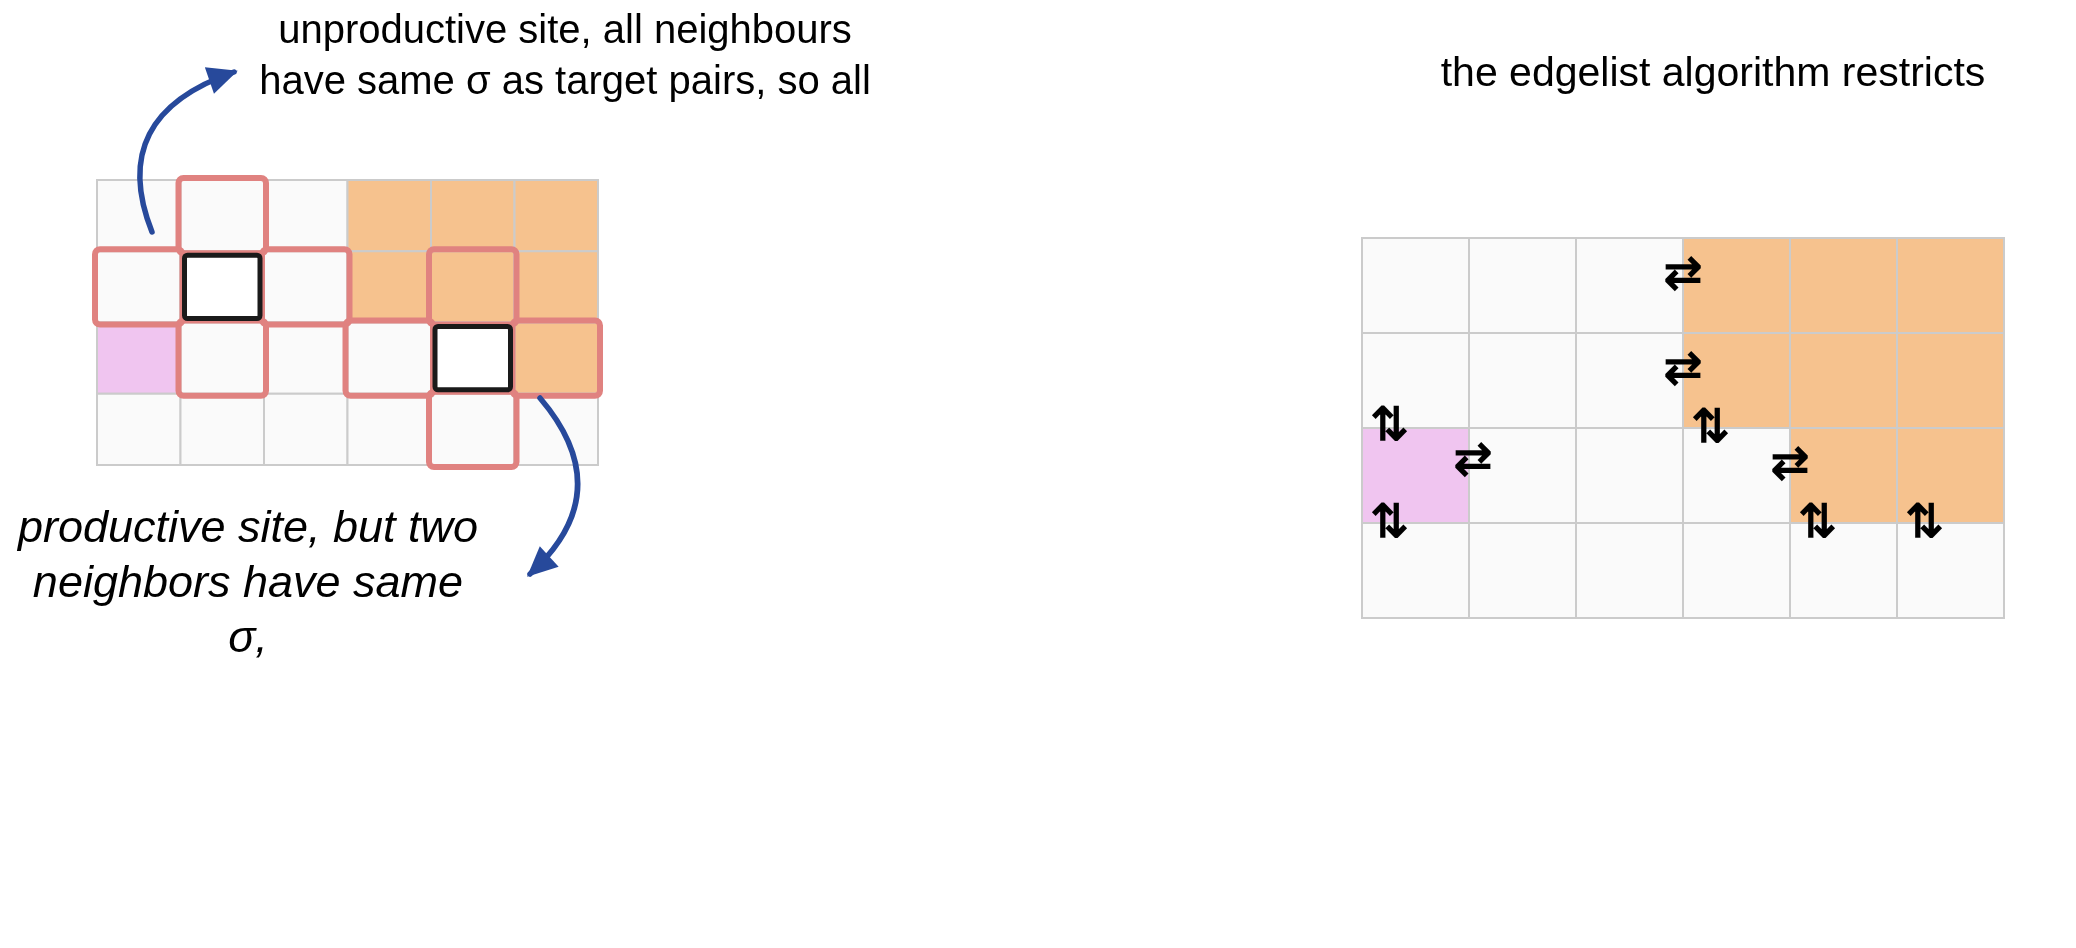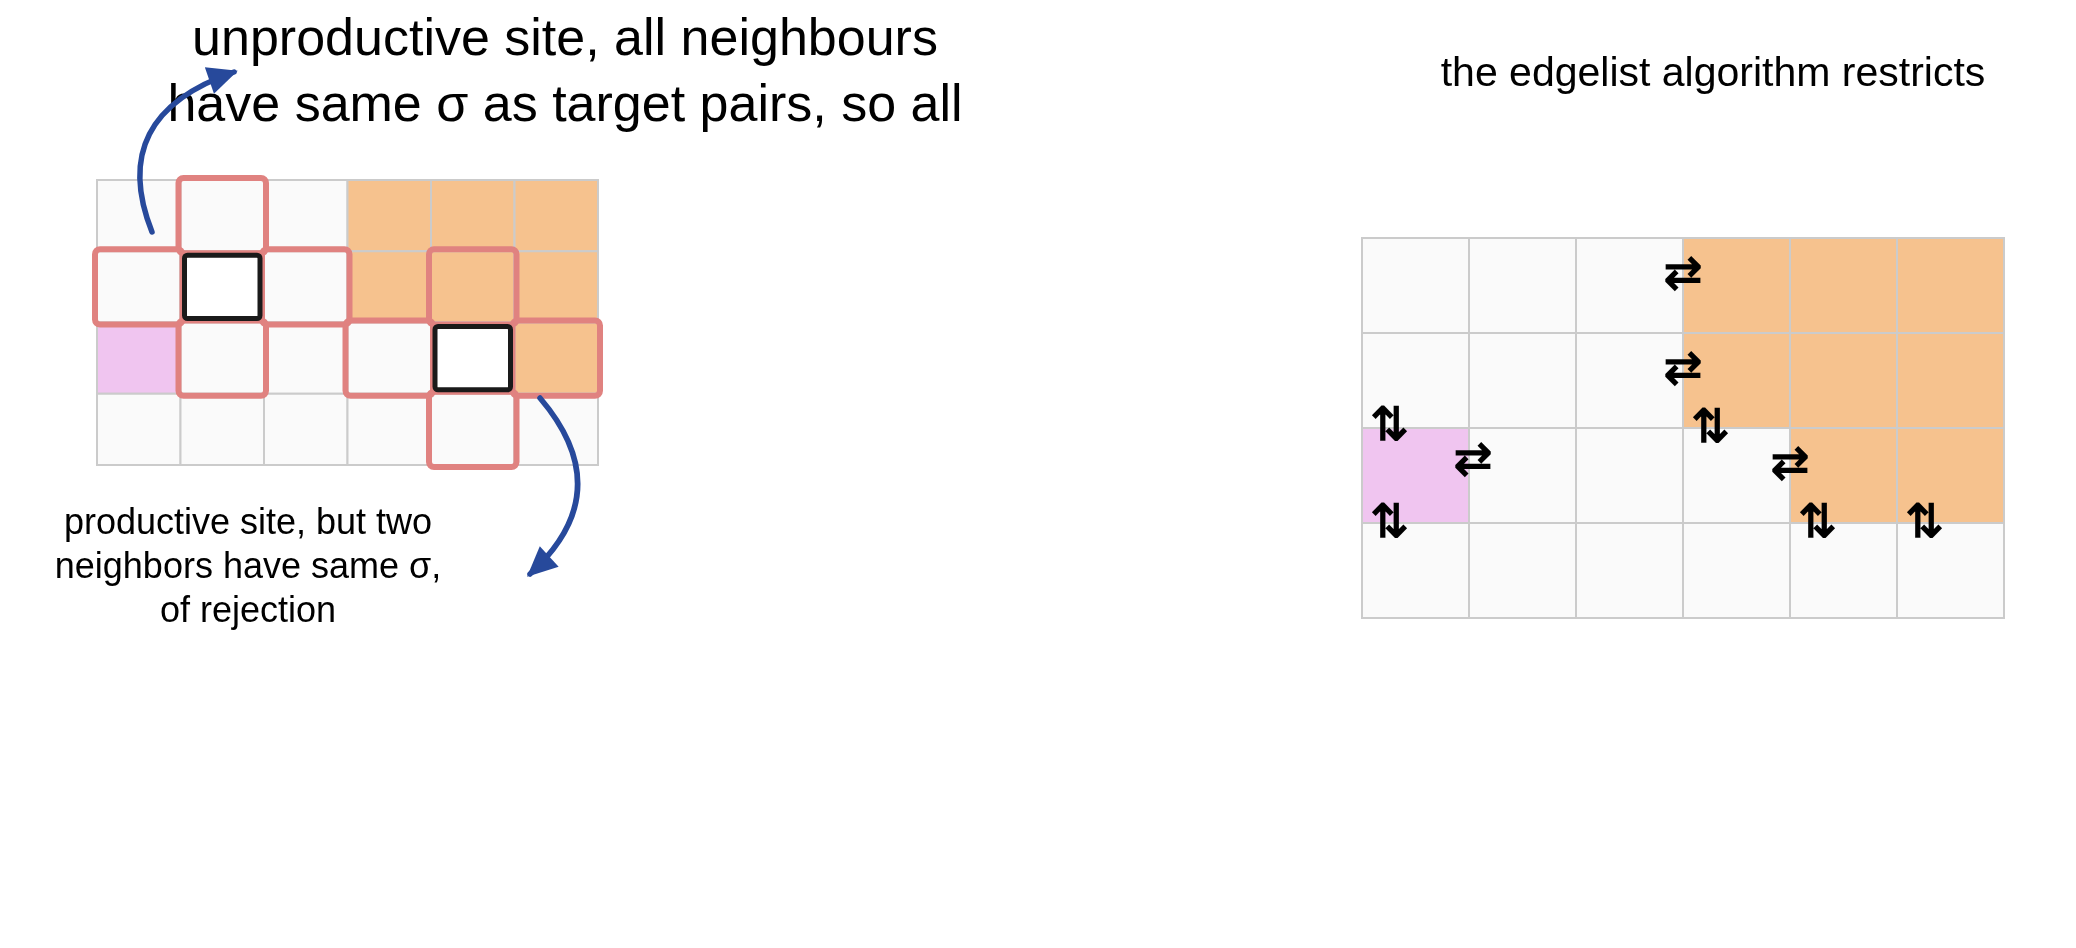--- a/index.html
+++ b/index.html
@@ -1,43 +1,42 @@
 <!DOCTYPE html>
 <html style="--background: #FFFFFF; --text: #000000; --orange: #F6C28E; --pink: #F0C5F0; --red-outline: #E08280; --black-outline: #1A1A1A; --grid-line: #CBCBCB; --cell-fill: #FAFAFA; --arrow-blue: #27499B; --marker-black: #000000;"><head>
 <meta charset="utf-8">
 <style>
   html,body{margin:0;padding:0;background:#ffffff;}
   #canvas{
     position:relative;width:2076px;height:948px;background:var(--background,#fff);
     font-family:"Liberation Sans",sans-serif;color:var(--text,#000);overflow:hidden;
   }
   .caption{position:absolute;text-align:center;}
-  #caption-unproductive{left:160px;top:4px;width:810px;font-size:52px;line-height:1.27;}
-  #caption-productive{left:8px;top:500px;width:480px;font-size:36px;line-height:1.22;}
+  #caption-unproductive{left:160px;top:4px;width:810px;font-size:40px;line-height:1.27;}
+  #caption-productive{left:8px;top:500px;width:480px;font-size:45px;line-height:1.22;font-style:italic;}
   #caption-edgelist{left:1310px;top:46px;width:806px;font-size:41px;line-height:1.3;}
   .italic{font-style:italic;}
   .grid-svg{position:absolute;overflow:visible;}
   #left-grid{left:97px;top:180px;}
   #right-grid{left:1362px;top:238px;}
   #arrow-overlay{position:absolute;left:0;top:0;pointer-events:none;overflow:visible;}
 </style>
 </head>
 <body>
 
 <div id="canvas">
 
   <div id="caption-unproductive" class="caption">
     <div>unproductive site, all neighbours</div>
     <div>have same σ as target pairs, so all</div>
   </div>
 
   <div id="caption-productive" class="caption">
     <div>productive site, but two</div>
     <div>neighbors have same σ,</div>
-    <div>of rejection</div>
   </div>
 
   <div id="caption-edgelist" class="caption">
     <div>the edgelist algorithm restricts</div>
   </div>
 
   <svg id="left-grid" class="grid-svg" width="501" height="285">
       <rect x="0" y="0" width="83.5" height="71.25" fill="#FAFAFA" stroke="#CBCBCB" stroke-width="2"></rect>
       <rect x="83.5" y="0" width="83.5" height="71.25" fill="#FAFAFA" stroke="#CBCBCB" stroke-width="2"></rect>
       <rect x="167" y="0" width="83.5" height="71.25" fill="#FAFAFA" stroke="#CBCBCB" stroke-width="2"></rect>

